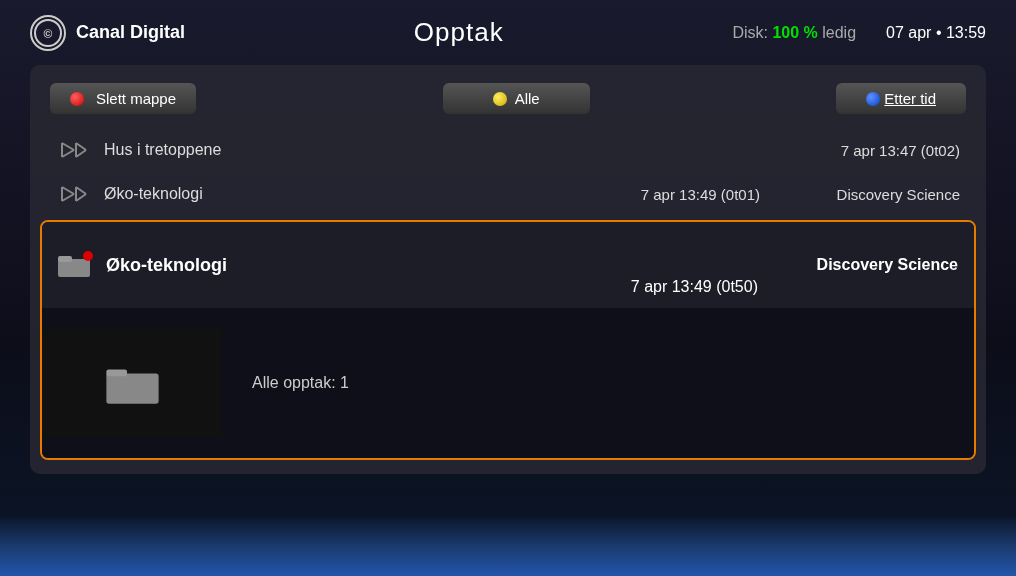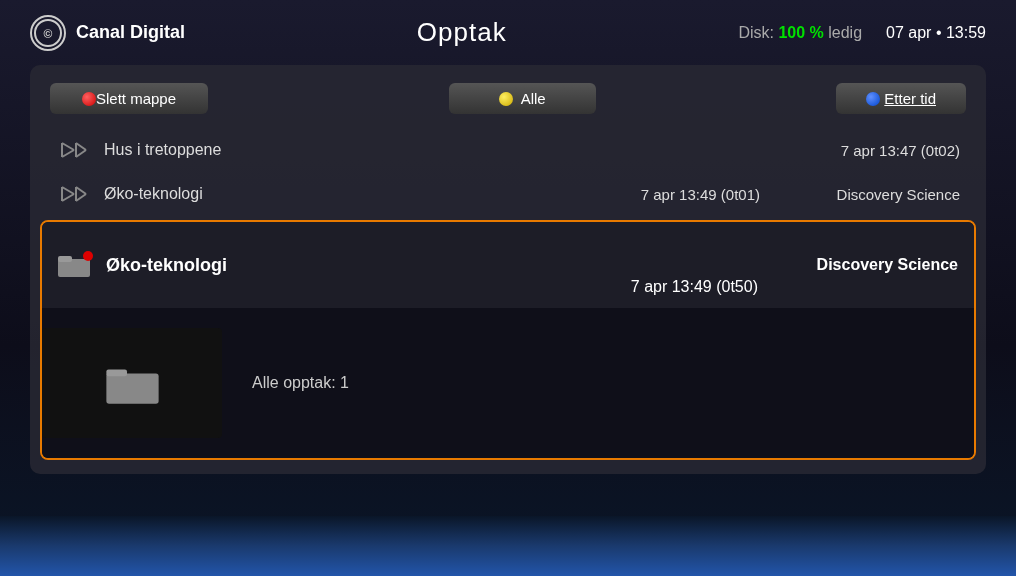--- a/index.html
+++ b/index.html
@@ -66,21 +66,21 @@
     .header-title {
       color: #fff;
       font-size: 26px;
       font-weight: normal;
       letter-spacing: 1px;
     }
 
     .header-right {
       display: flex;
       align-items: center;
-      gap: 24px;
+      gap: 30px;
     }
 
     .disk-info {
       color: #aaa;
       font-size: 16px;
     }
 
     .disk-info .percent {
       color: #00e000;
       font-weight: bold;
@@ -104,25 +104,25 @@
       display: flex;
       align-items: center;
       padding: 8px 20px;
       gap: 0;
       margin-bottom: 6px;
     }
 
     .toolbar-btn {
       display: flex;
       align-items: center;
-      gap: 0;
+      gap: 12px;
       background: linear-gradient(180deg, #555 0%, #333 100%);
       border: none;
       border-radius: 6px;
-      padding: 7px 32px;
+      padding: 7px 20px;
       color: #fff;
       font-size: 15px;
       cursor: pointer;
     }
 
     .dot-red {
       width: 14px;
       height: 14px;
       border-radius: 50%;
       background: radial-gradient(circle at 35% 35%, #ff6060, #cc0000);

